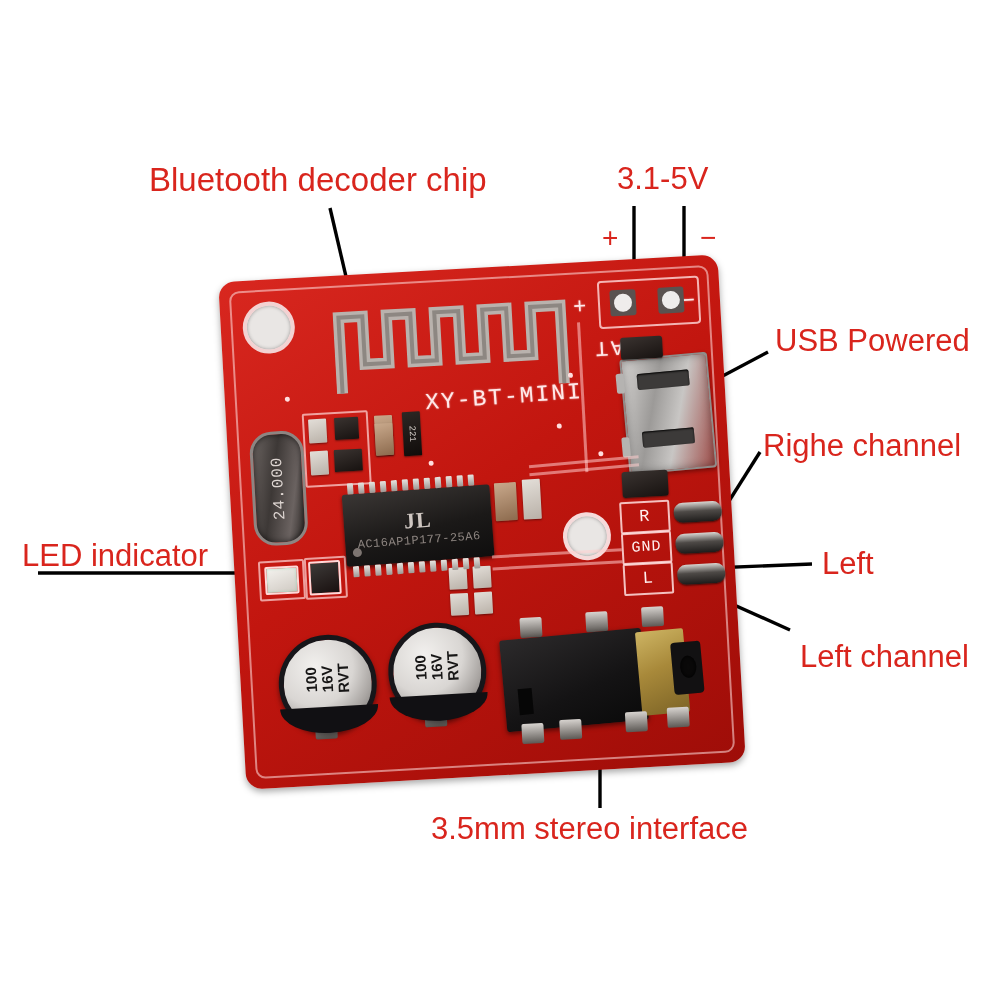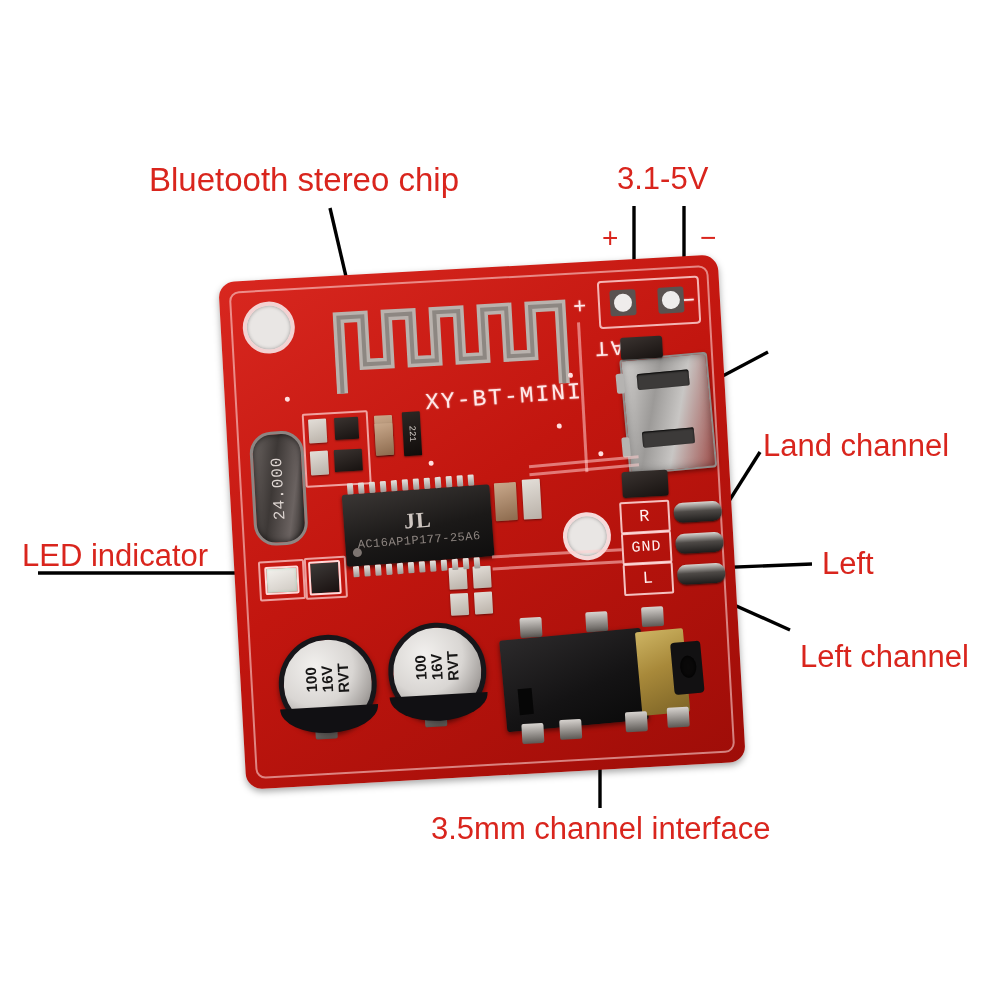--- a/index.html
+++ b/index.html
@@ -592,23 +592,24 @@
         <div class="trace" style="left:356px;top:60px;width:3px;height:150px;"></div>
         <div class="viadot" style="left:60px;top:118px;"></div>
         <div class="viadot" style="left:330px;top:160px;"></div>
         <div class="viadot" style="left:344px;top:110px;"></div>
         <div class="viadot" style="left:200px;top:190px;"></div>
         <div class="viadot" style="left:370px;top:190px;"></div>
       </div>
     </div>
   </div>
 
-  <div class="label lbl-bt">Bluetooth stereo chip</div>
+  <div class="label lbl-bt">Bluetooth decoder chip</div>
   <div class="label lbl-volt">3.1-5V</div>
   <div class="label lbl-plus">+</div>
   <div class="label lbl-minus">−</div>
-  <div class="label lbl-right">Land channel</div>
+  <div class="label lbl-usb">USB Powered</div>
+  <div class="label lbl-right">Righe channel</div>
   <div class="label lbl-land">Left</div>
   <div class="label lbl-led">LED indicator</div>
   <div class="label lbl-left">Left channel</div>
-  <div class="label lbl-jack">3.5mm channel interface</div>
+  <div class="label lbl-jack">3.5mm stereo interface</div>
 
 </div>
 
 </body></html>

